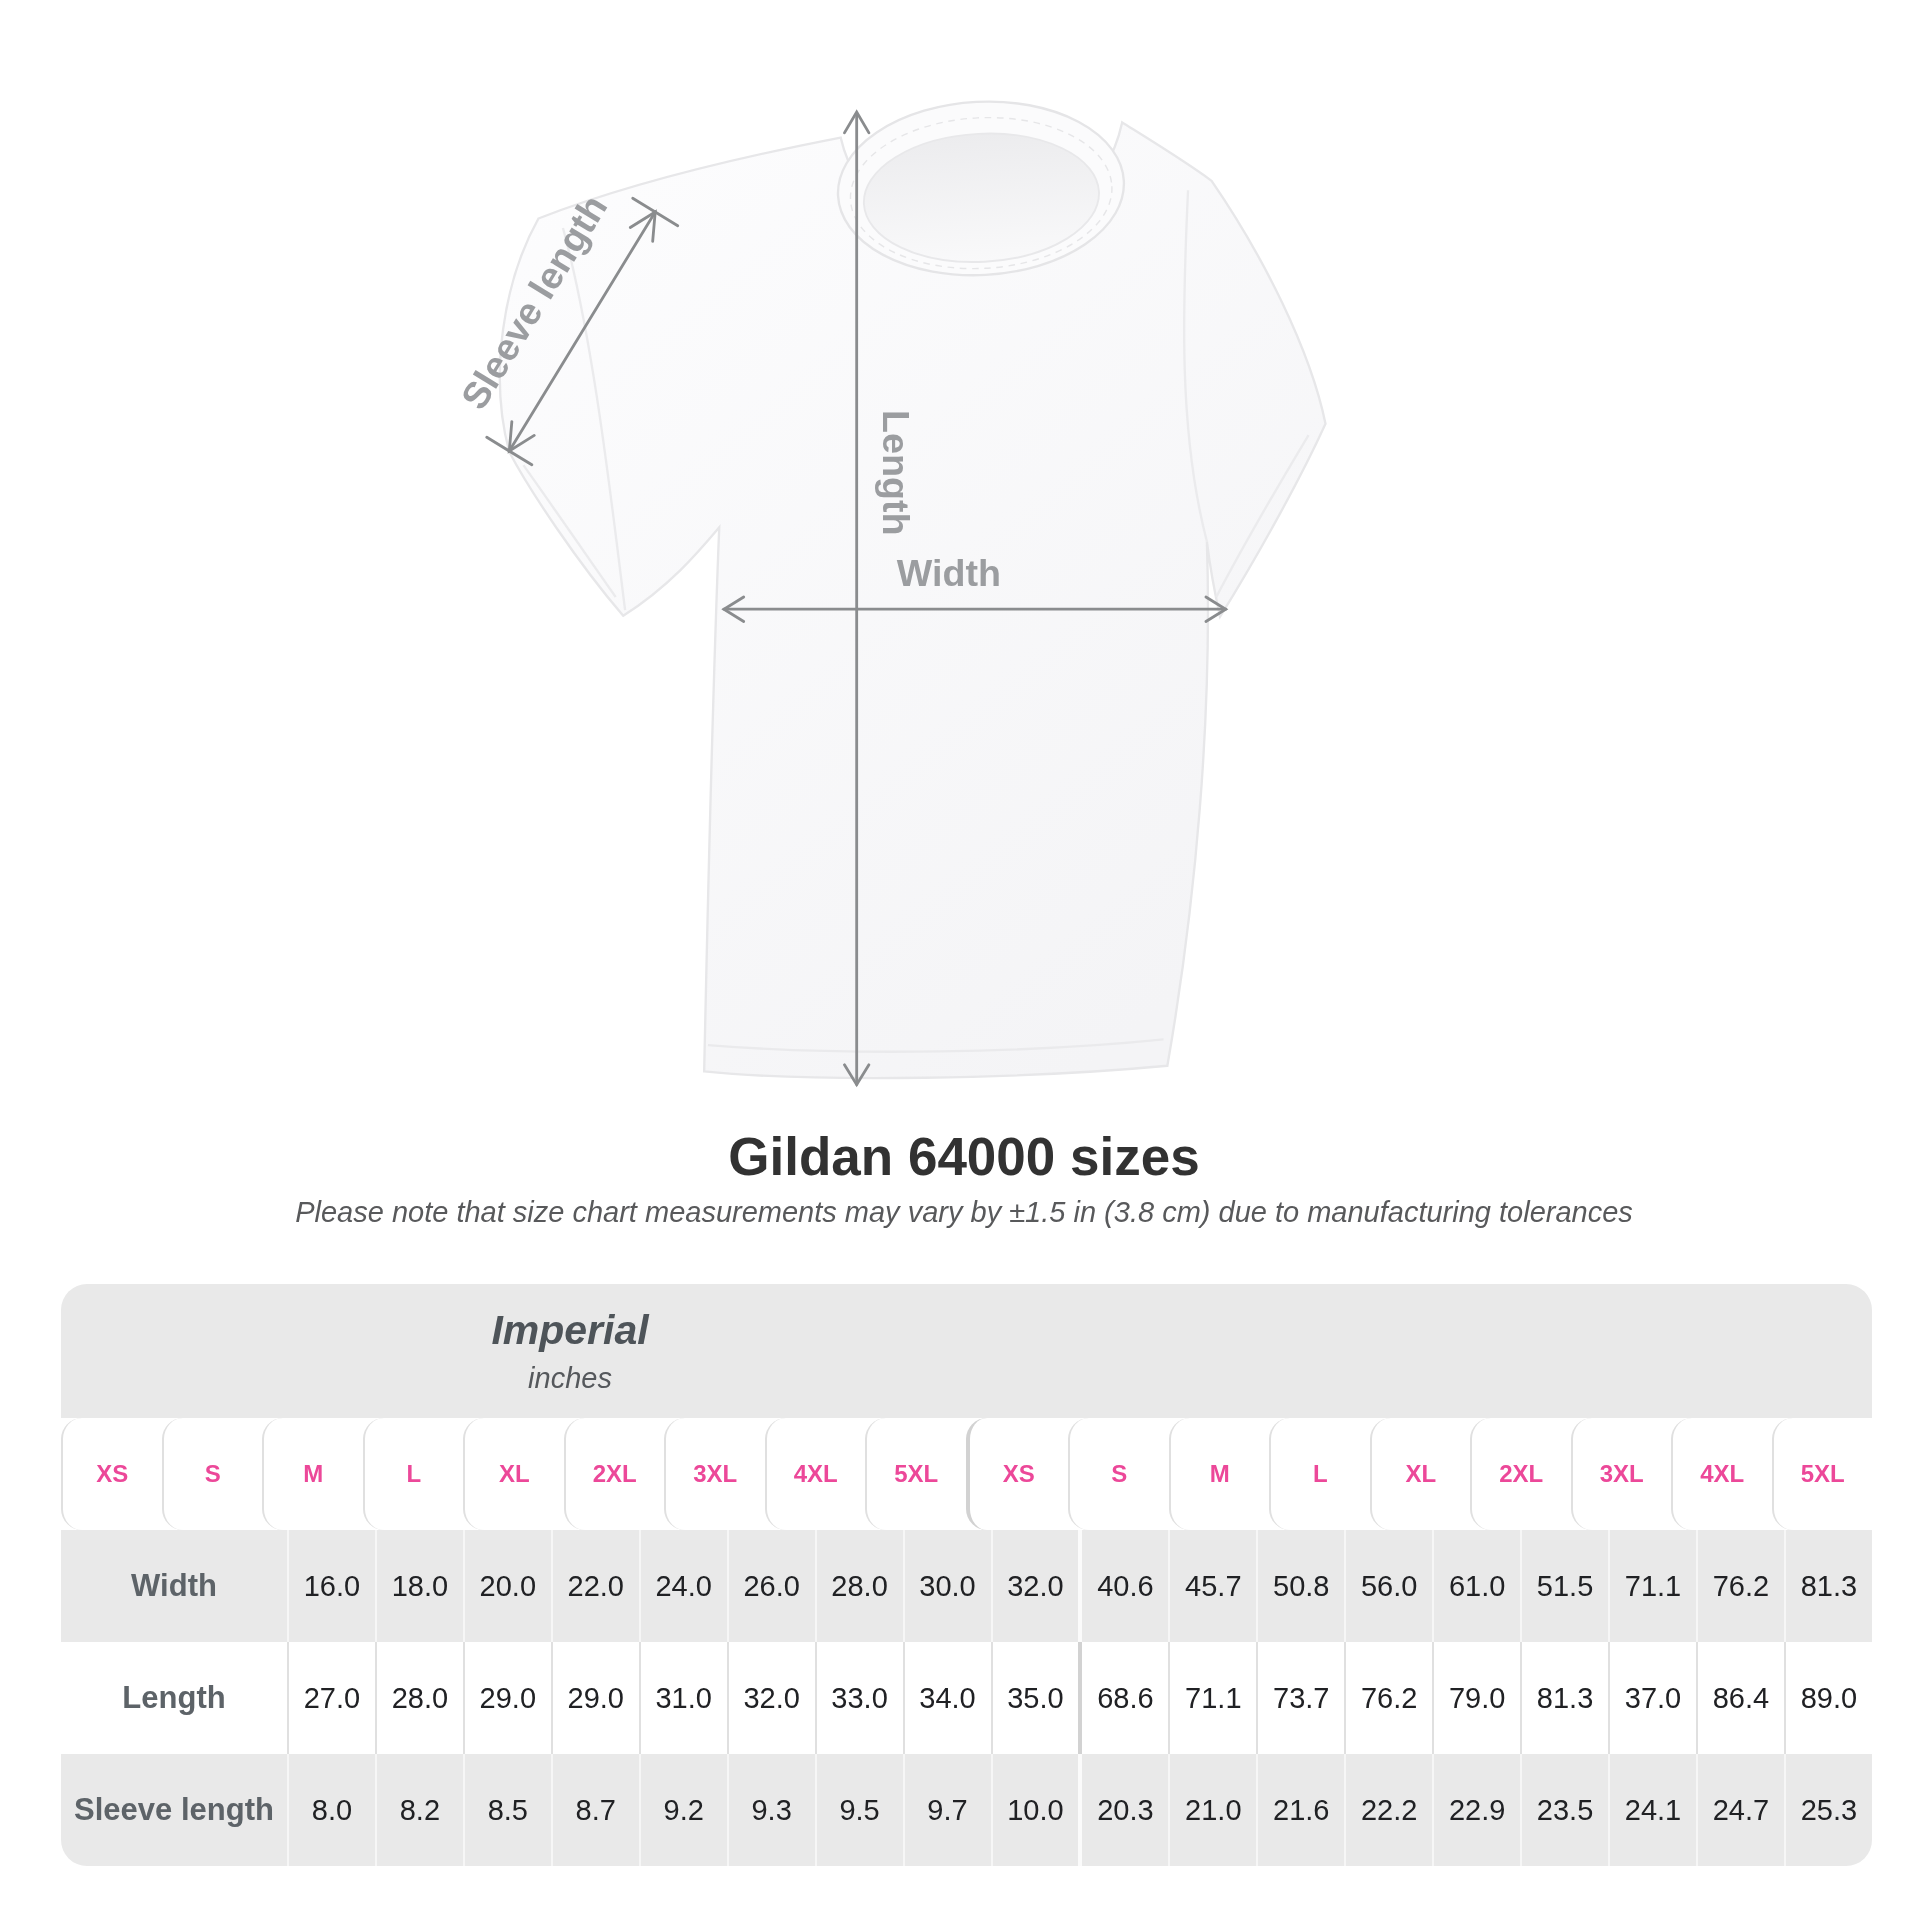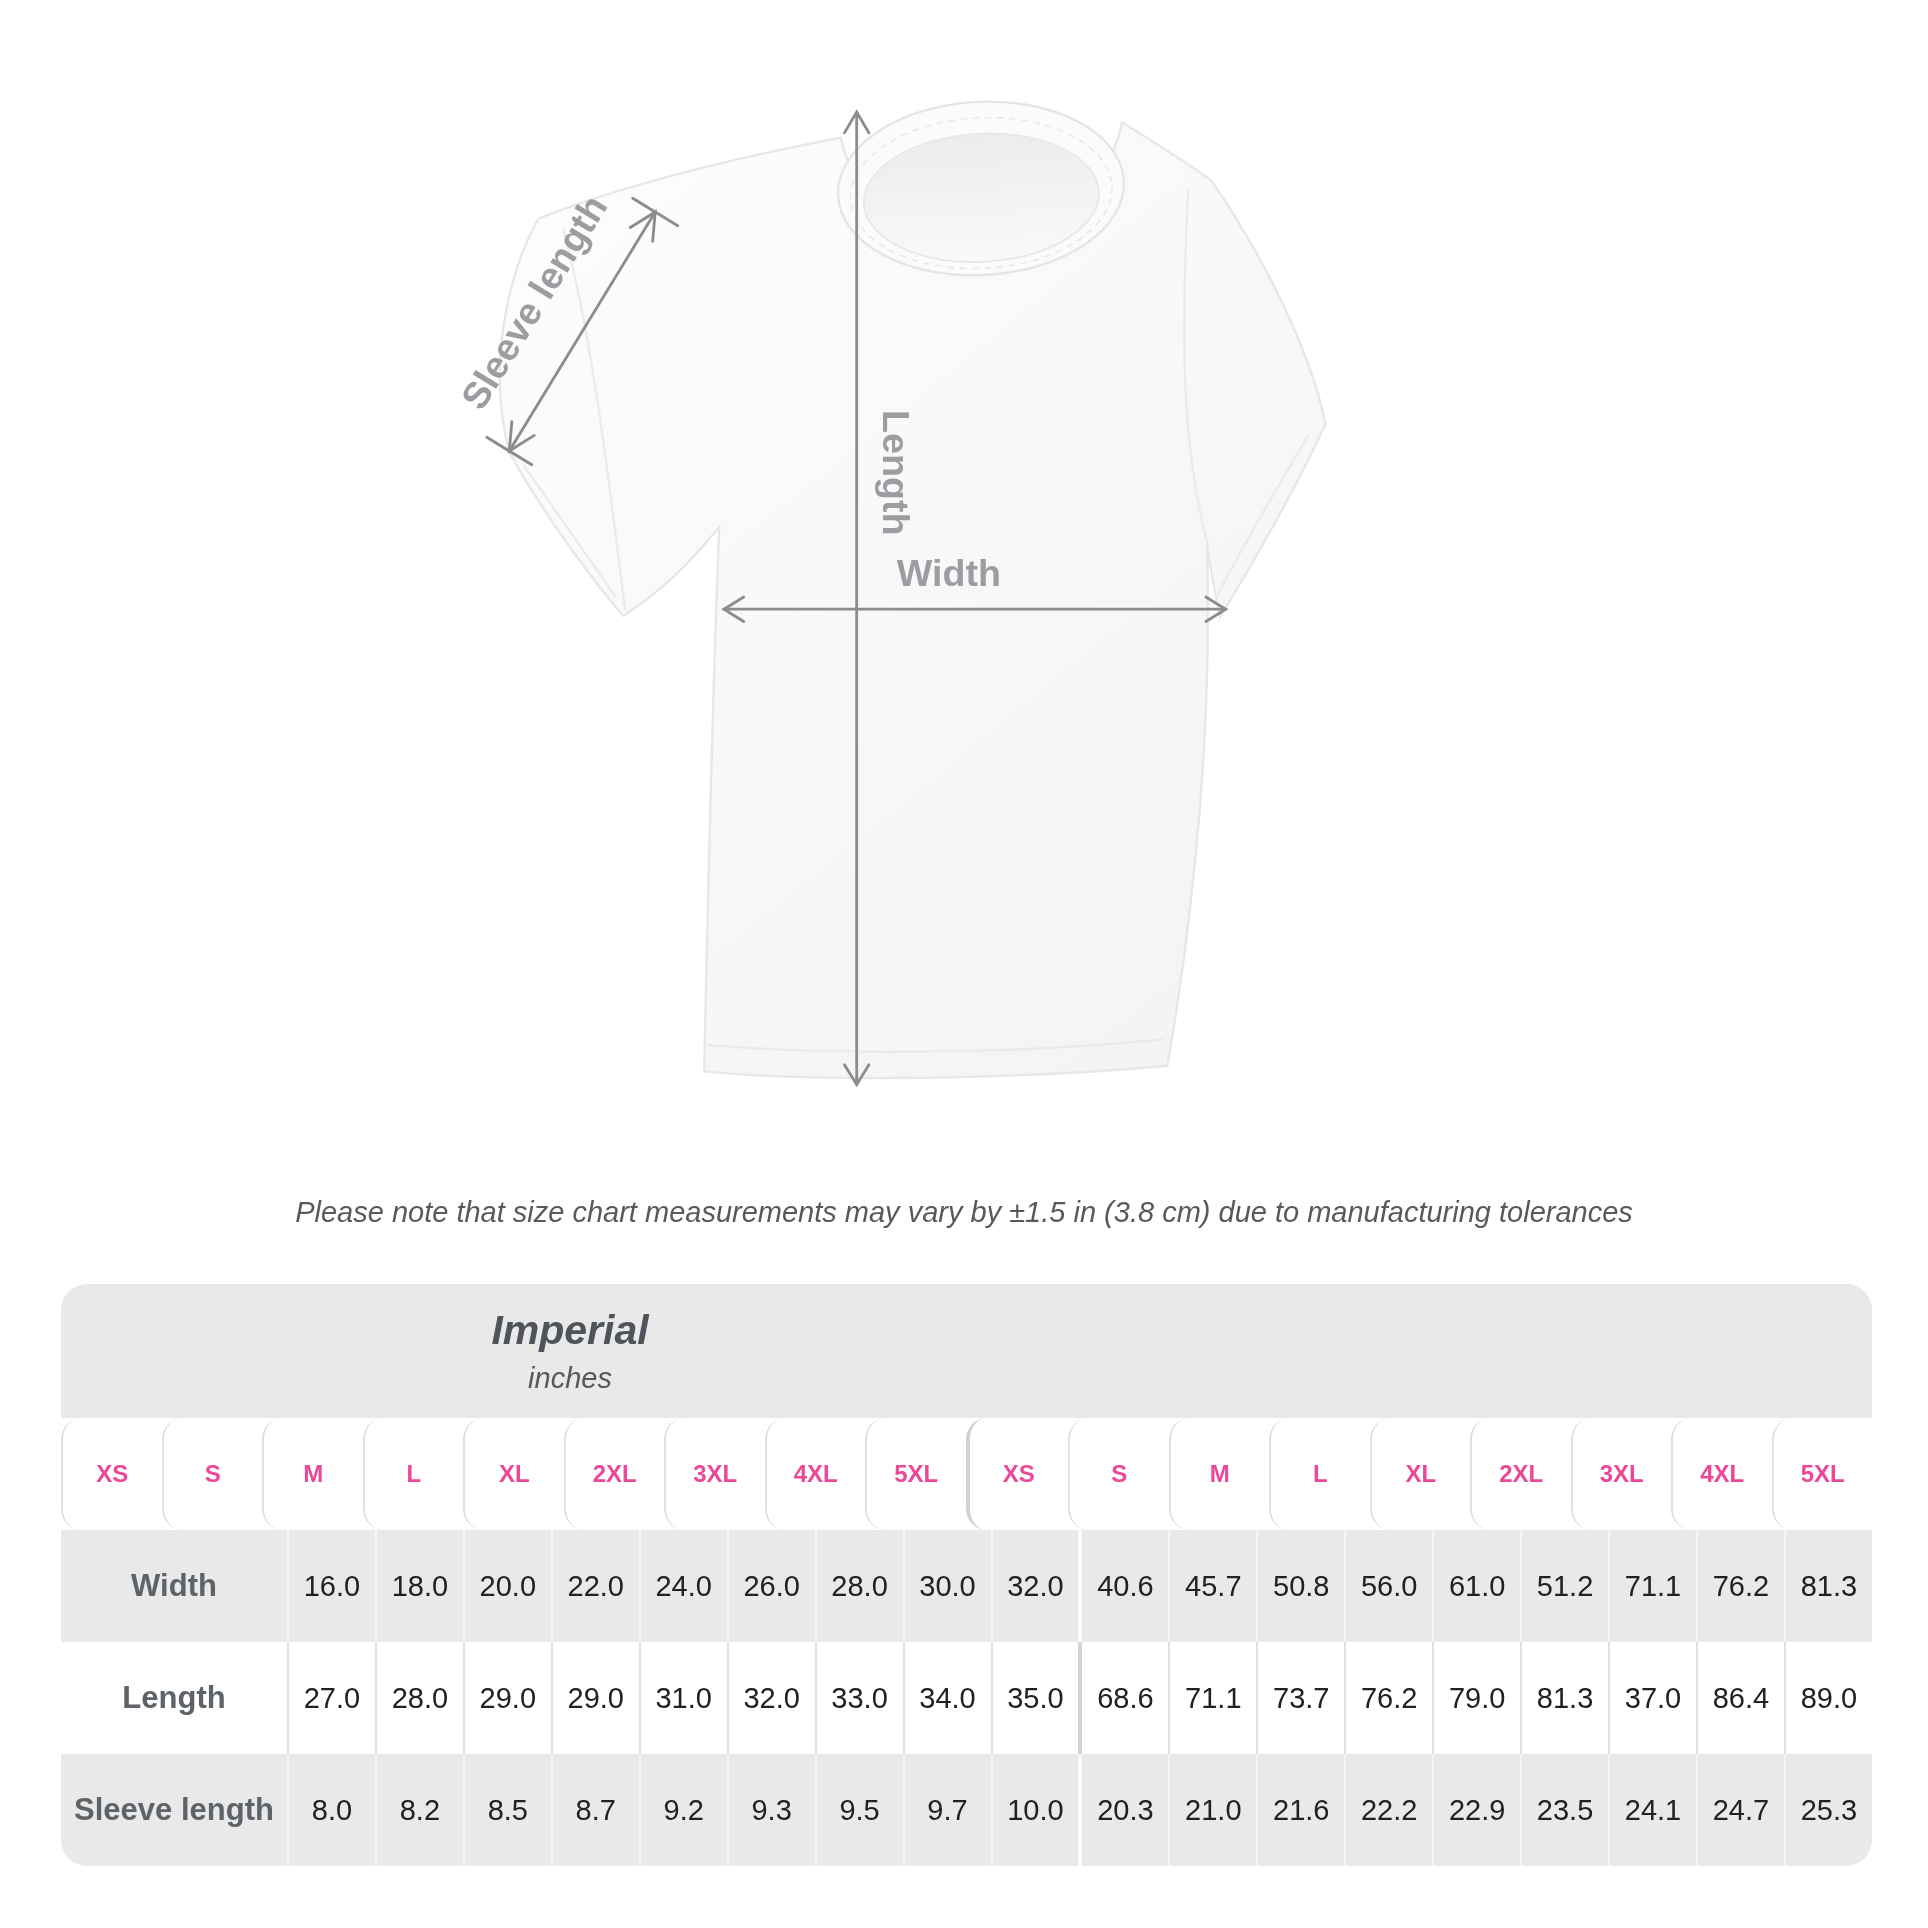--- a/index.html
+++ b/index.html
@@ -106,20 +106,21 @@
     <text transform="translate(938,502) rotate(90)" text-anchor="middle" font-size="40" font-weight="bold" fill="#9b9da0">Length</text>
 
     <g stroke="#8a8c8e" stroke-width="3" fill="none" stroke-linecap="round">
       <line x1="769" y1="647" x2="1302" y2="647"></line>
       <polyline points="790,634 769,647 790,660"></polyline>
       <polyline points="1281,634 1302,647 1281,660"></polyline>
     </g>
     <text x="1008" y="622" text-anchor="middle" font-size="40" font-weight="bold" fill="#9b9da0">Width</text>
   </svg>
 
+  <div class="page-title">Gildan 64000 sizes</div>
   <div class="tolerance-note">Please note that size chart measurements may vary by ±1.5 in (3.8 cm) due to manufacturing tolerances</div>
 
   <div class="size-table">
 
     <div class="unit-band">
       <div class="unit-group imperial">
         <div class="unit-name">Imperial</div>
         <div class="unit-sub">inches</div>
       </div>
     </div>
@@ -154,21 +155,21 @@
         <div class="cell value-cell">24.0</div>
         <div class="cell value-cell">26.0</div>
         <div class="cell value-cell">28.0</div>
         <div class="cell value-cell">30.0</div>
         <div class="cell value-cell">32.0</div>
         <div class="cell value-cell mid">40.6</div>
         <div class="cell value-cell">45.7</div>
         <div class="cell value-cell">50.8</div>
         <div class="cell value-cell">56.0</div>
         <div class="cell value-cell">61.0</div>
-        <div class="cell value-cell">51.2</div>
+        <div class="cell value-cell">51.5</div>
         <div class="cell value-cell">71.1</div>
         <div class="cell value-cell">76.2</div>
         <div class="cell value-cell">81.3</div>
       </div>
 
     <div class="trow white">
       <div class="label-cell">Length</div>
     <div class="cell value-cell">27.0</div>
         <div class="cell value-cell">28.0</div>
         <div class="cell value-cell">29.0</div>

